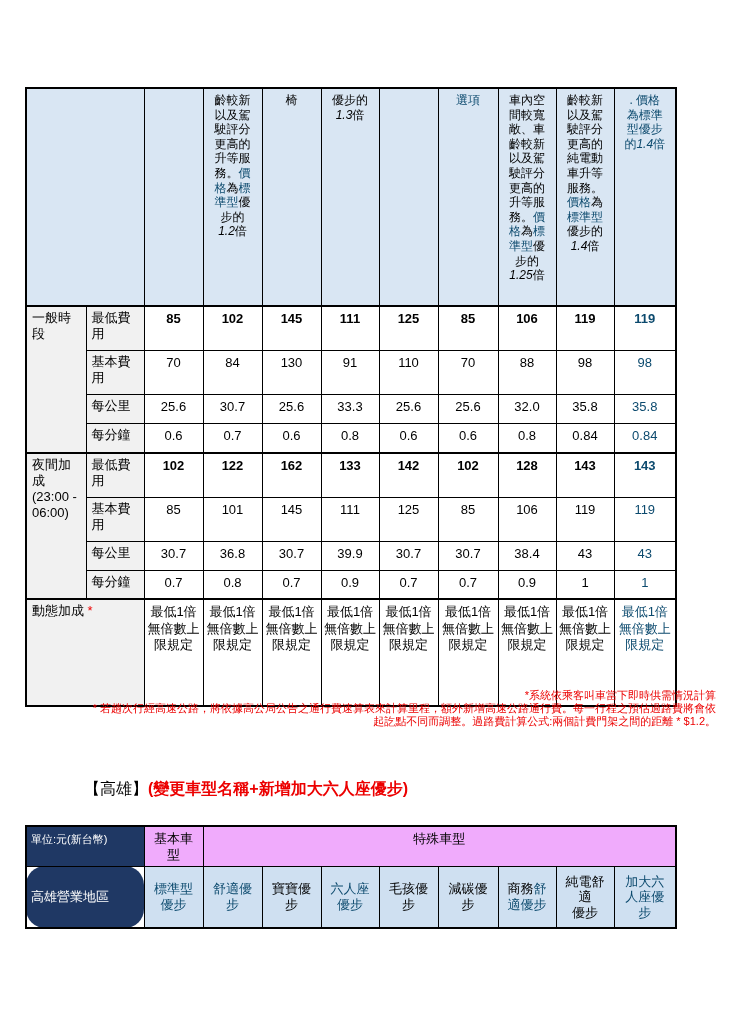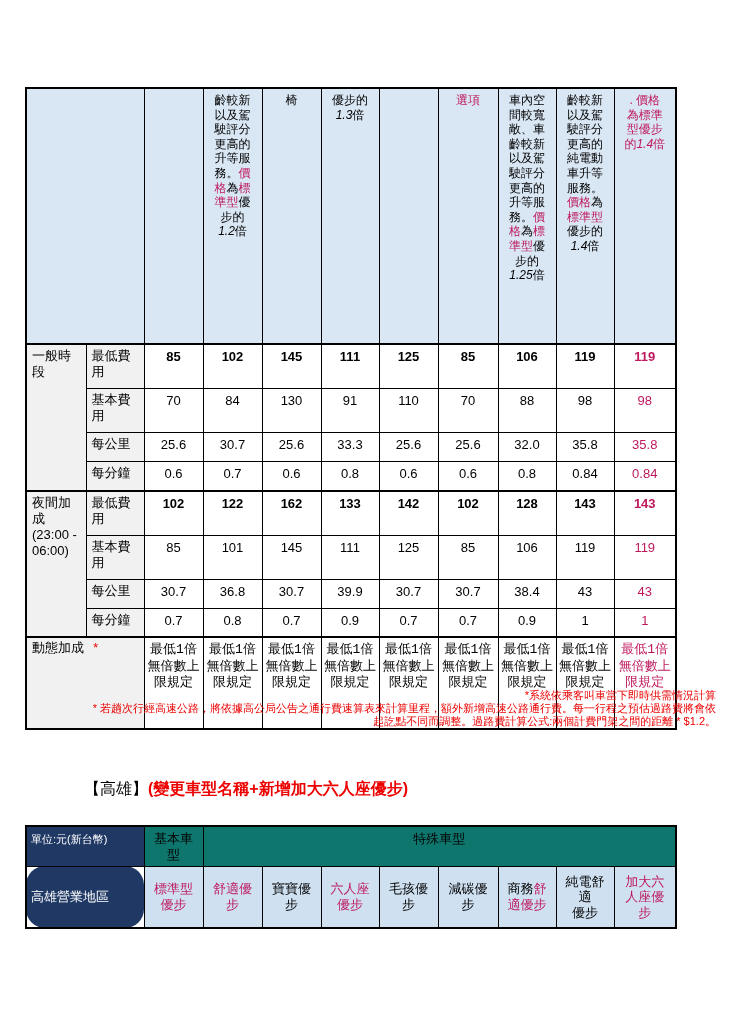--- a/index.html
+++ b/index.html
@@ -24,40 +24,40 @@
   }
   #fare-table td.val{
     background:#fff;vertical-align:top;text-align:center;
     font-size:13px;line-height:16px;padding-top:4px;
   }
   #fare-table td.val.bold{font-weight:bold;}
   #fare-table td.dyn{
     background:#fff;vertical-align:top;text-align:center;
     font-size:13px;line-height:16.5px;padding-top:4px;
   }
-  .blu{color:#be185d;}
+  .blu{color:#0c4a6e;}
   .ita{font-style:italic;}
   .red{color:#ec0000;}
 
   
   #footnotes{position:absolute;left:84px;top:689px;width:632px;color:#ec0000;
     font-size:11px;line-height:12.8px;text-align:right;}
   #footnotes p{margin:0;}
 
   
   #heading{position:absolute;left:84px;top:779px;font-size:16px;}
   #heading .prefix{font-family:"Liberation Serif","DejaVu Serif",serif;color:#000;}
   #heading .note{color:#ec0000;font-weight:bold;}
 
   
   #kh-table{position:absolute;left:25px;top:825px;width:650px;border:2px solid #000;}
   #kh-table td.navy{background:#1f3864;color:#ffffff;text-align:left;}
   #kh-table td.unit{font-size:11px;vertical-align:top;padding:5px 0 0 4px;}
   #kh-table td.region{font-size:13px;vertical-align:middle;padding-left:4px;border-radius:19px;}
-  #kh-table td.grayhdr{background:#0f766e;text-align:center;vertical-align:top;
+  #kh-table td.grayhdr{background:#f0abfc;text-align:center;vertical-align:top;
     font-size:13px;line-height:16px;padding:4px 6px 0 6px;}
   #kh-table td.car{background:#cfe0f1;text-align:center;vertical-align:middle;
     font-size:13px;line-height:15.5px;padding:2px 6px;}
 </style>
 </head>
 <body>
 
 <table id="fare-table">
   <colgroup>
     <col style="width:60px">
@@ -66,21 +66,21 @@
       <col style="width:59px">
       <col style="width:59px">
     <col style="width:58px">
       <col style="width:59px">
       <col style="width:60px">
     <col style="width:58px">
       <col style="width:58px">
       <col style="width:62px">
   </colgroup>
   <tbody>
-      <tr style="height: 256px;">
+      <tr style="height: 218px;">
         <td class="hdr" colspan="2"></td>
         <td class="hdr"></td>
         <td class="hdr"><span>齡較新以及駕駛評分更高的升等服務。</span><span class="blu ">價格</span><span>為</span><span class="blu ">標準型</span><span>優步的</span><span class="ita">1.2</span><span>倍</span></td>
         <td class="hdr"><span>椅</span></td>
         <td class="hdr"><span>優步的</span><span class="ita">1.3</span><span>倍</span></td>
         <td class="hdr"></td>
         <td class="hdr"><span class="blu ">選項</span></td>
         <td class="hdr"><span>車內空間較寬敞、車齡較新以及駕駛評分更高的升等服務。</span><span class="blu ">價格</span><span>為</span><span class="blu ">標準型</span><span>優步的</span><span class="ita">1.25</span><span>倍</span></td>
         <td class="hdr"><span>齡較新以及駕駛評分更高的純電動車升等服務。</span><span class="blu ">價格</span><span>為</span><span class="blu ">標準型</span><span>優步的</span><span class="ita">1.4</span><span>倍</span></td>
         <td class="hdr"><span class="blu ">. 價格為標準型優步的</span><span class="blu ita">1.4</span><span class="blu ">倍</span></td>
@@ -176,21 +176,21 @@
         <td class="val">0.7</td>
         <td class="val">0.8</td>
         <td class="val">0.7</td>
         <td class="val">0.9</td>
         <td class="val">0.7</td>
         <td class="val">0.7</td>
         <td class="val">0.9</td>
         <td class="val">1</td>
         <td class="val blu">1</td>
       </tr>
-      <tr class="section-start" style="height: 92px; font-family: Liberation Mono, monospace;">
+      <tr class="section-start" style="height: 107px;">
         <td class="grouplabel" colspan="2"><span>動態加成</span><span class="red"> *</span></td>
         <td class="dyn"><span>最低1倍</span><br><span>無倍數上限規定</span></td>
         <td class="dyn"><span>最低1倍</span><br><span>無倍數上限規定</span></td>
         <td class="dyn"><span>最低1倍</span><br><span>無倍數上限規定</span></td>
         <td class="dyn"><span>最低1倍</span><br><span>無倍數上限規定</span></td>
         <td class="dyn"><span>最低1倍</span><br><span>無倍數上限規定</span></td>
         <td class="dyn"><span>最低1倍</span><br><span>無倍數上限規定</span></td>
         <td class="dyn"><span>最低1倍</span><br><span>無倍數上限規定</span></td>
         <td class="dyn"><span>最低1倍</span><br><span>無倍數上限規定</span></td>
         <td class="dyn blu"><span>最低1倍</span><br><span>無倍數上限規定</span></td>

